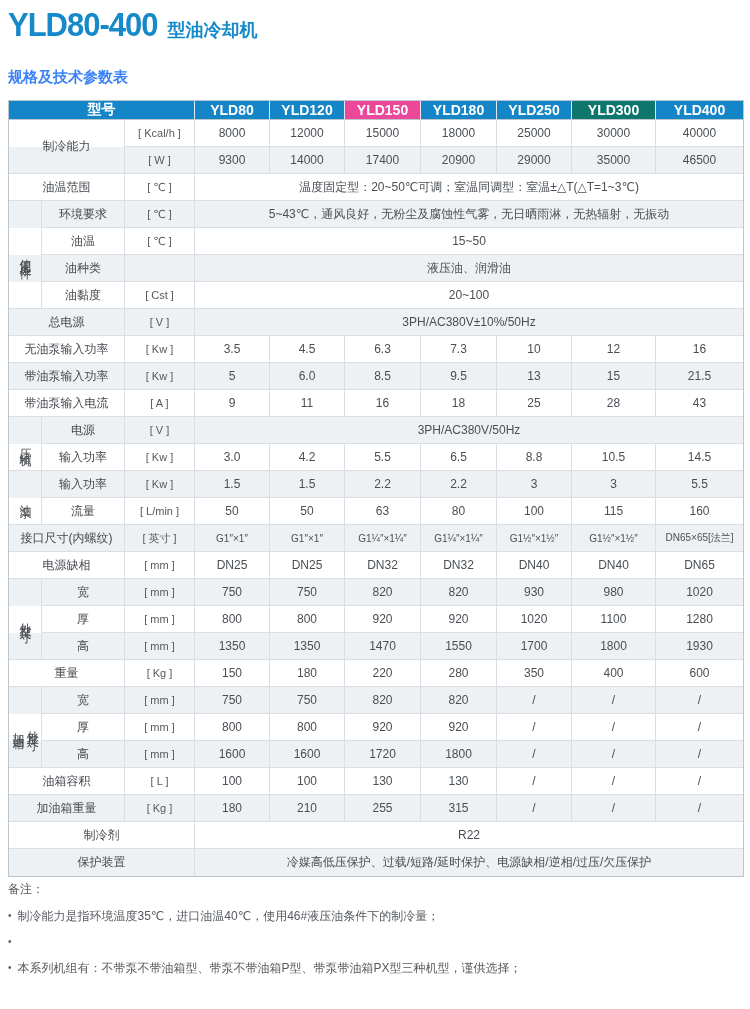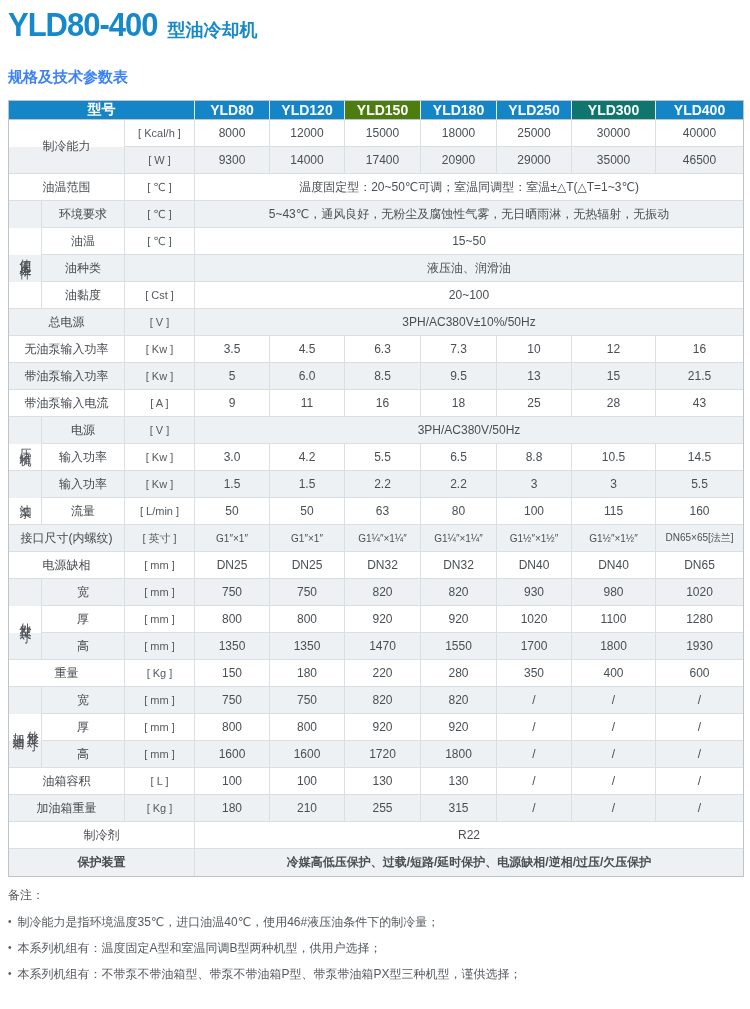--- a/index.html
+++ b/index.html
@@ -31,21 +31,21 @@
     font-size: 12px;
   }
   th, td {
     text-align: center; vertical-align: middle;
     border-right: 1px solid #d9dfe4;
     border-bottom: 1px solid #d9dfe4;
     padding: 0 1px;
     overflow: hidden; white-space: nowrap;
   }
   th:last-child, td:last-child { border-right: none; }
-  tr:last-child td { border-bottom: none; font-weight: bold; }
+  tr:last-child td { border-bottom: none; }
   thead th {
     height: 18px;
     color: #ffffff; font-weight: 700; font-size: 14px;
     border-right: 1px solid rgba(255,255,255,0.85);
     border-bottom: 1px solid #bdc5cc;
   }
   tbody td { height: 27px; }
   tr.row-even td { background: #edf1f4; }
   tr.row-odd  td { background: #ffffff; }
   td.cell-label { font-size: 12px; color: #45494e; }
@@ -53,21 +53,21 @@
   td.cell-wide  { font-size: 12px; }
   td.cell-group { padding: 0; }
   tbody tr:nth-child(16) td.cell-value { font-size: 10px; }
   .vwrap { display: flex; flex-direction: row; align-items: center; justify-content: center; gap: 1px; width: 100%; height: 100%; }
   .vtext {
     writing-mode: vertical-lr; text-orientation: upright;
     letter-spacing: 3px; font-size: 12px; color: #45494e; line-height: 1.1;
   }
 
   
-  .notes { margin-top: 10px; font-size: 12px; color: #55595e; }
+  .notes { margin-top: 4px; font-size: 12px; color: #55595e; }
   .notes-title { font-weight: 400; margin-bottom: 6px; }
   .note-item { display: flex; gap: 6px; margin-top: 10px; line-height: 1.35; }
   .note-bullet { font-size: 10px; line-height: 16px; color: #55595e; }
 </style>
 </head>
 <body>
 
 <div class="page">
 
   <div class="title-line">
@@ -88,21 +88,21 @@
       <col style="width:76px">
         <col style="width:75px">
         <col style="width:84px">
       <col style="width:87px">
     </colgroup>
     <thead>
       <tr id="spec-head-row">
           <th colspan="3" style="background: rgb(20, 134, 200);">型号</th>
           <th style="background: rgb(20, 134, 200);">YLD80</th>
           <th style="background: rgb(20, 134, 200);">YLD120</th>
-          <th style="background: #4d7c0f;">YLD150</th>
+          <th style="background: #ec4899;">YLD150</th>
           <th style="background: rgb(20, 134, 200);">YLD180</th>
           <th style="background: rgb(20, 134, 200);">YLD250</th>
           <th style="background: #0f766e;">YLD300</th>
           <th style="background: rgb(20, 134, 200);">YLD400</th>
         </tr>
     </thead>
     <tbody id="spec-body">
         <tr class="row-odd">
           <td class="cell-label" colspan="2" rowspan="2" style="background: linear-gradient(rgb(255, 255, 255) 0px, rgb(255, 255, 255) 27px, rgb(237, 241, 244) 27px, rgb(237, 241, 244) 54px);">制冷能力</td>
           <td class="cell-unit">[ Kcal/h ]</td>
@@ -385,21 +385,20 @@
 
   <div class="notes">
     <div class="notes-title">备注：</div>
     <div id="notes-list">
         <div class="note-item">
           <span class="note-bullet">•</span>
           <span>制冷能力是指环境温度35℃，进口油温40℃，使用46#液压油条件下的制冷量；</span>
         </div>
         <div class="note-item">
           <span class="note-bullet">•</span>
-          <span>本系列机组有：温度固定A型和室温同调B型两种机型，供用户选择；</span>
         </div>
         <div class="note-item">
           <span class="note-bullet">•</span>
           <span>本系列机组有：不带泵不带油箱型、带泵不带油箱P型、带泵带油箱PX型三种机型，谨供选择；</span>
         </div>
       </div>
   </div>
 
 </div>
 

